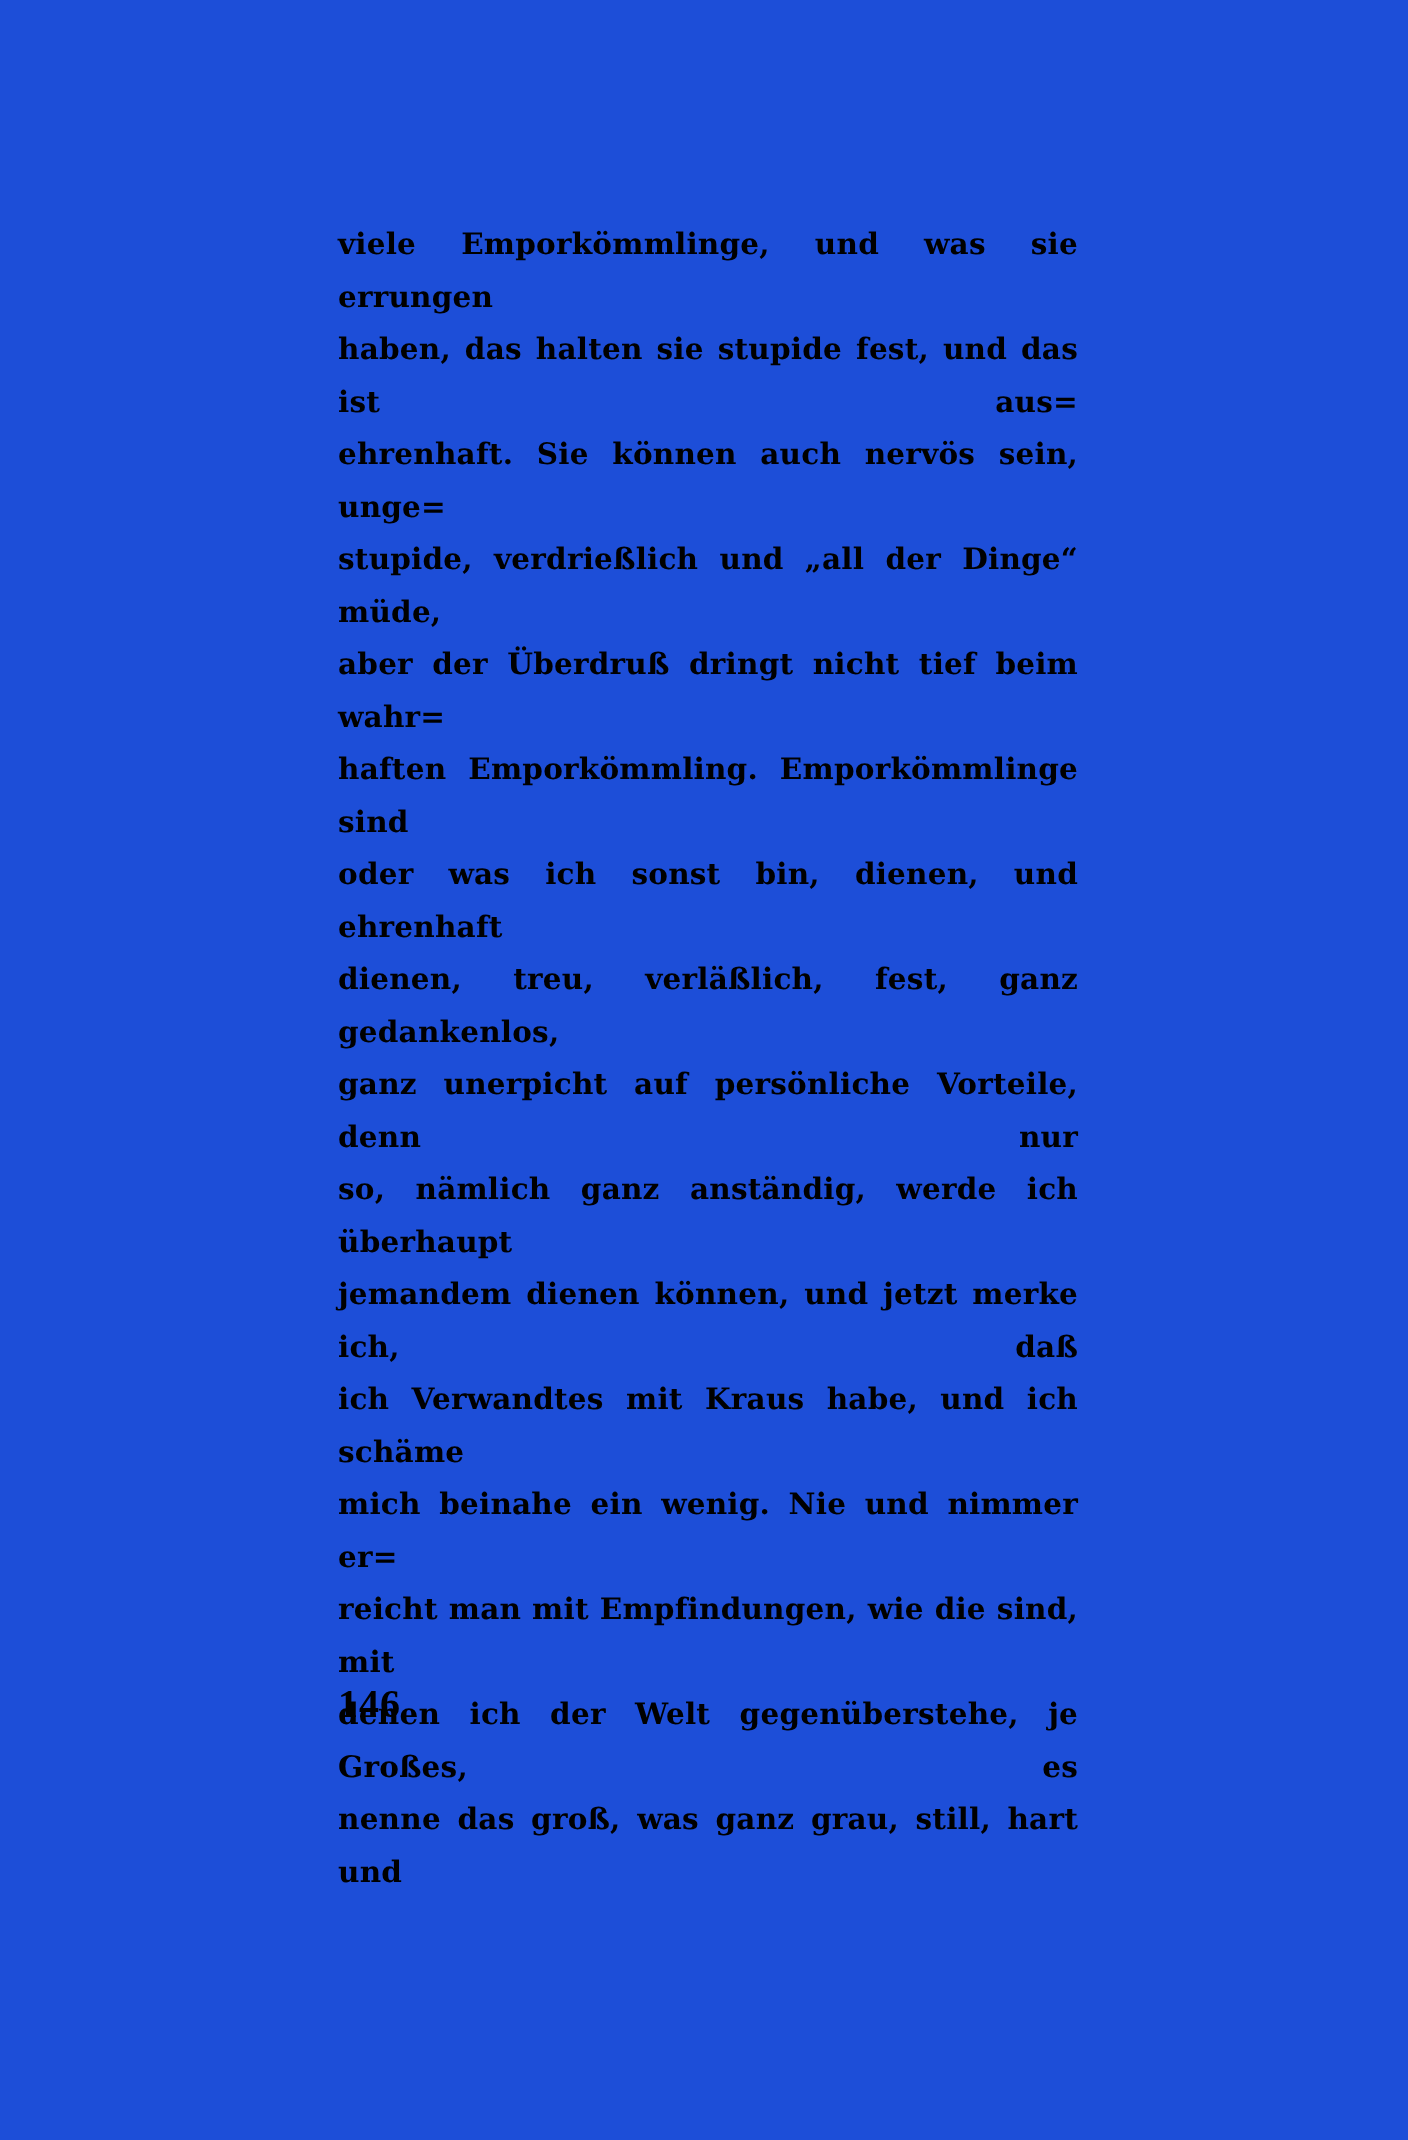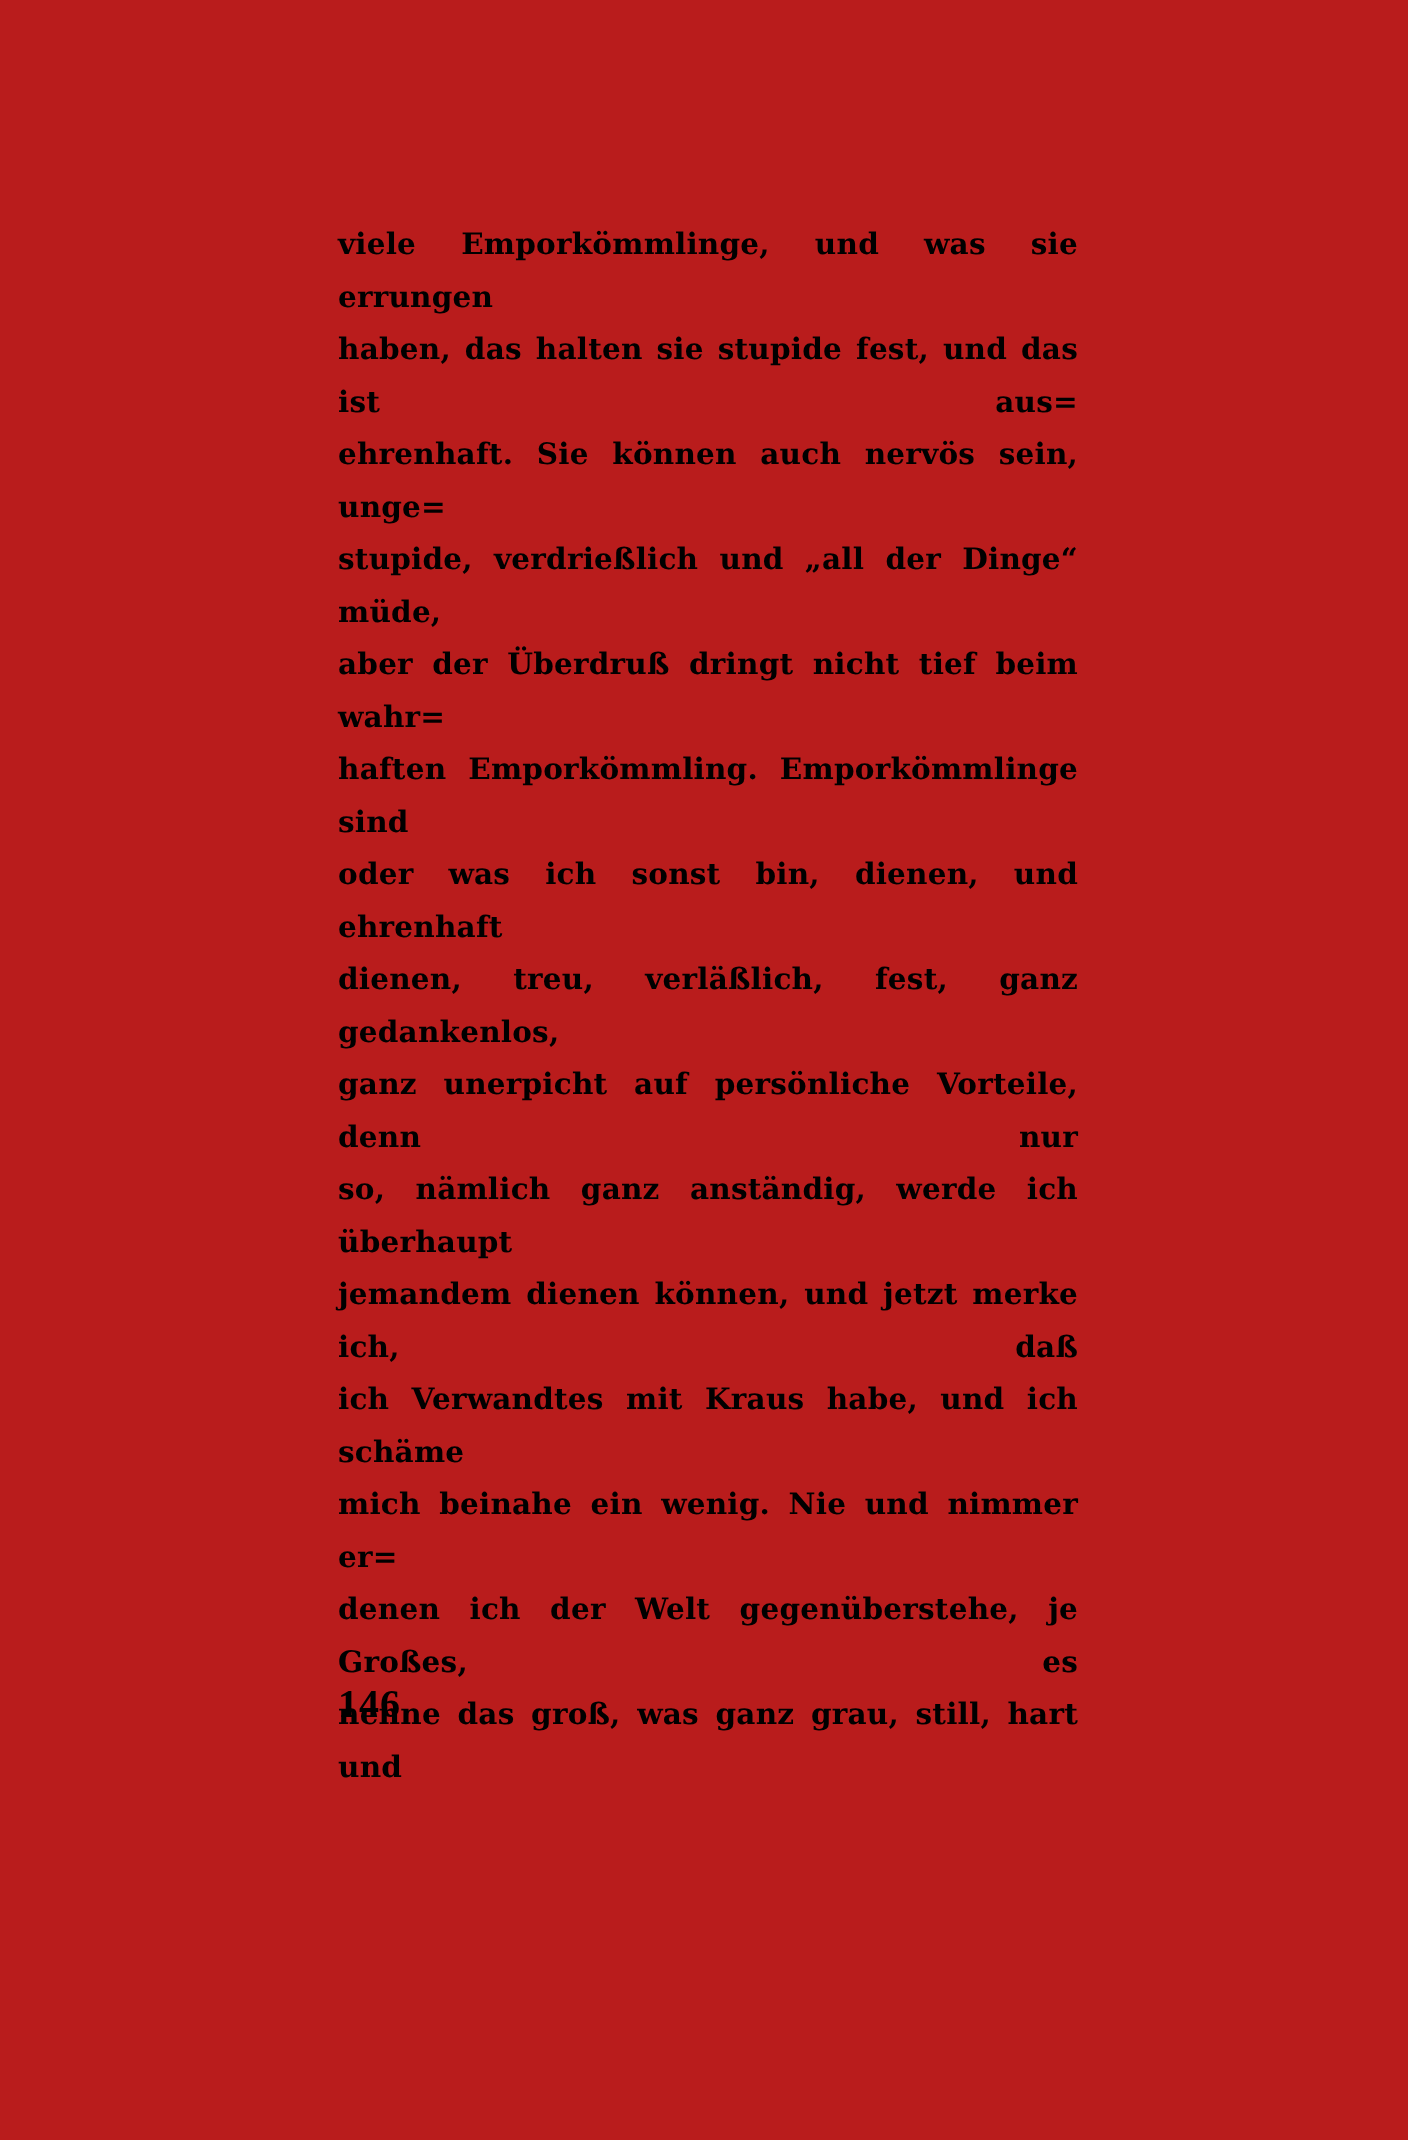--- a/index.html
+++ b/index.html
@@ -12,21 +12,21 @@
     height: 2140px;
     position: relative;
     font-family: "DejaVu Serif", serif;
   }
   .page {
     position: absolute;
     left: 0;
     top: 0;
     width: 1408px;
     height: 2140px;
-    background: #b91c1c;
+    background: #1d4ed8;
     overflow: hidden;
   }
   .textblock {
     position: absolute;
     left: 338px;
     top: 218px;
     width: 740px;
   }
   .line {
     font-family: "DejaVu Serif", serif;
@@ -65,18 +65,19 @@
     <div class="line just">stupide, verdrießlich und „all der Dinge“ müde,</div>
     <div class="line just">aber der Überdruß dringt nicht tief beim wahr=</div>
     <div class="line just">haften Emporkömmling.  Emporkömmlinge sind</div>
     <div class="line just">oder was ich sonst bin, dienen, und ehrenhaft</div>
     <div class="line just">dienen, treu, verläßlich, fest, ganz gedankenlos,</div>
     <div class="line just">ganz unerpicht auf persönliche Vorteile, denn nur</div>
     <div class="line just">so, nämlich ganz anständig, werde ich überhaupt</div>
     <div class="line just">jemandem dienen können, und jetzt merke ich, daß</div>
     <div class="line just">ich Verwandtes mit Kraus habe, und ich schäme</div>
     <div class="line just">mich beinahe ein wenig.  Nie und nimmer er=</div>
+    <div class="line just">reicht man mit Empfindungen, wie die sind, mit</div>
     <div class="line just">denen ich der Welt gegenüberstehe, je Großes, es</div>
     <div class="line just">nenne das groß, was ganz grau, still, hart und</div>
 
   </div>
   <div class="folio">146</div>
 </div>
 
 </body></html>

